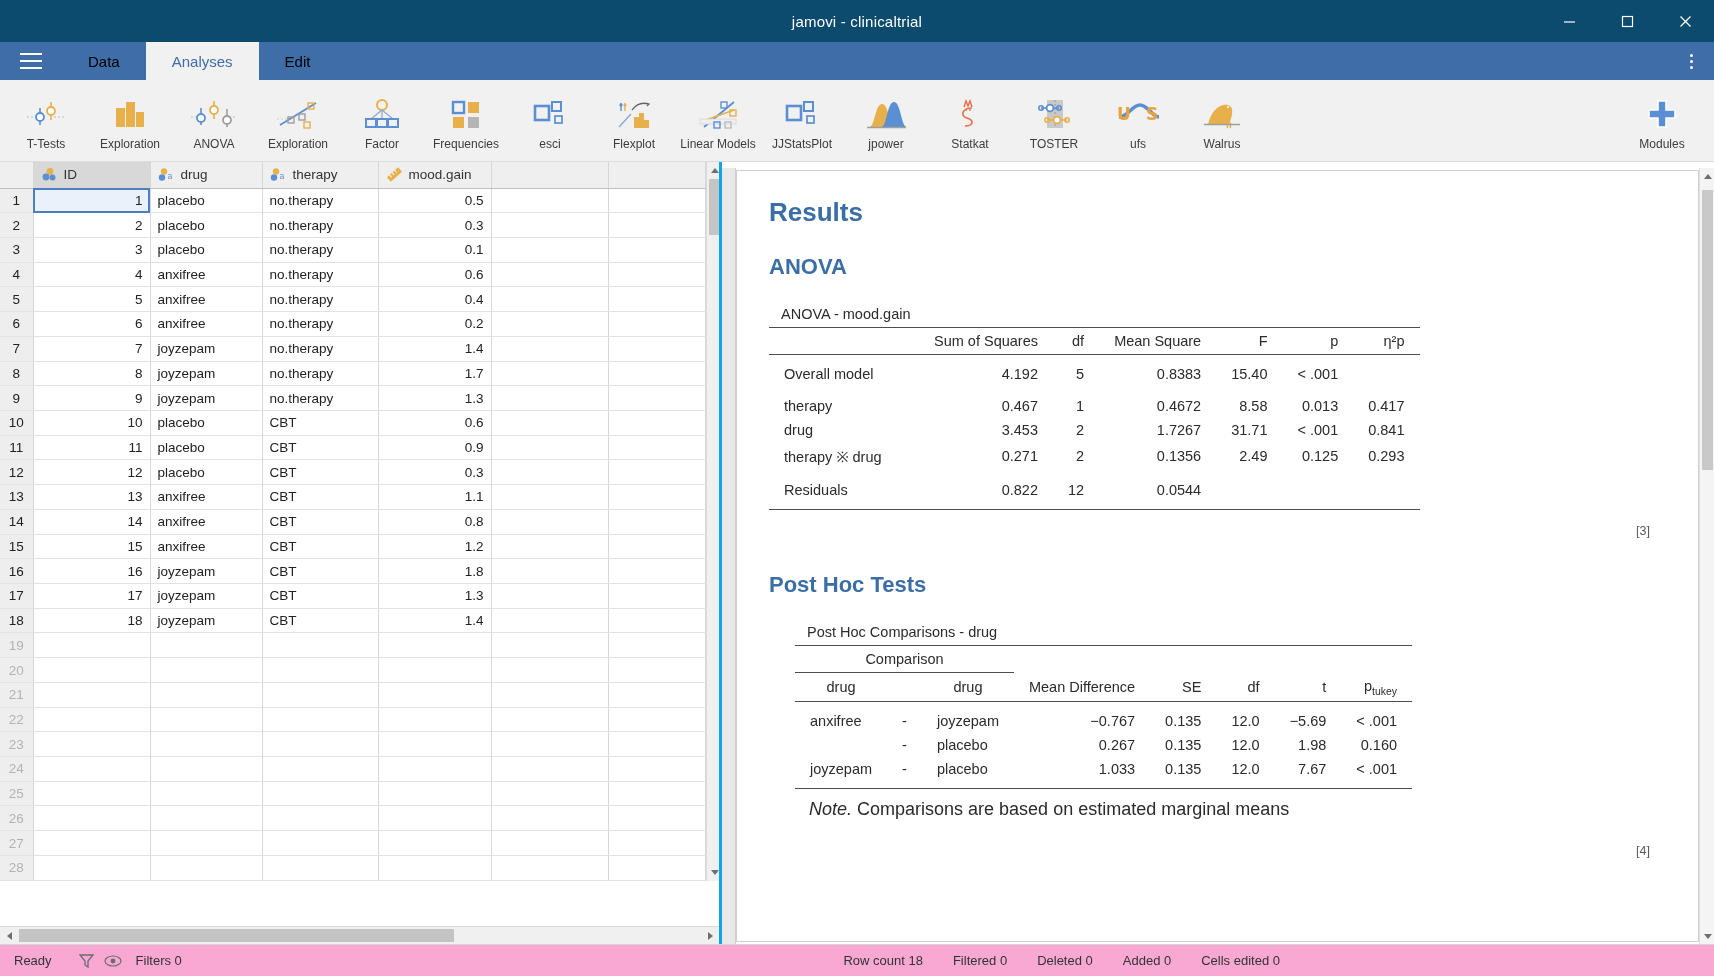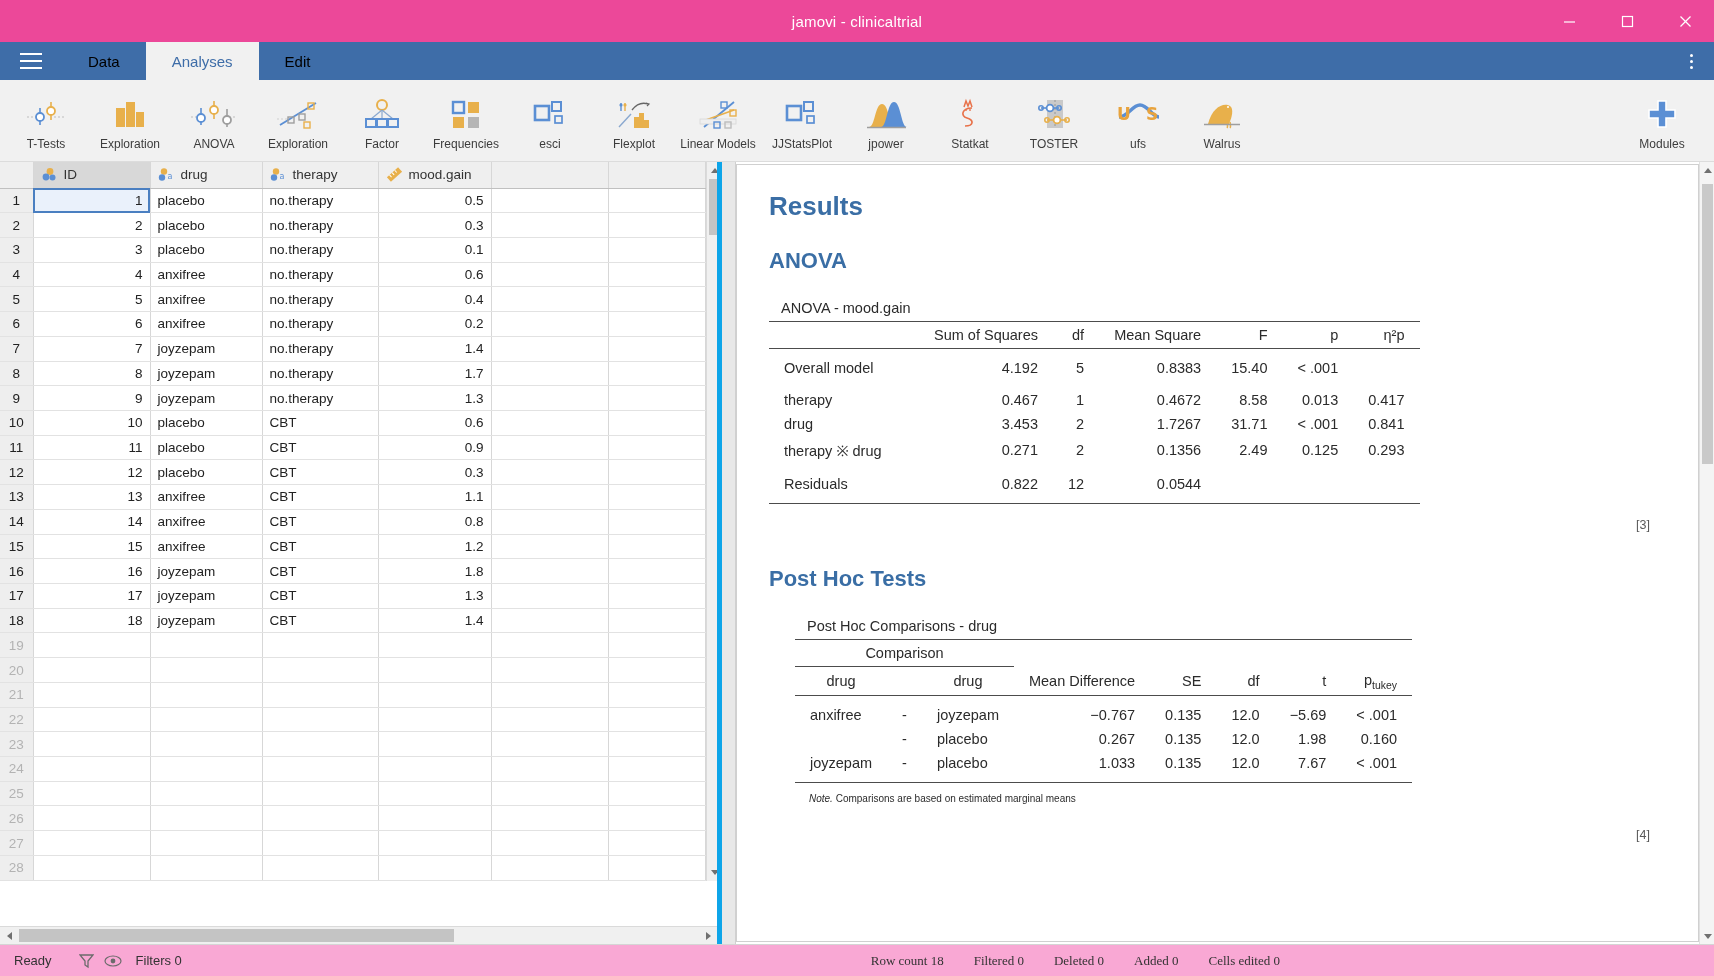--- a/index.html
+++ b/index.html
@@ -5,21 +5,21 @@
   * { box-sizing: border-box; margin: 0; padding: 0; }
   html, body {
     width: 1714px; height: 976px;
     font-family: "Liberation Sans", sans-serif;
     overflow: hidden; background: #ffffff;
   }
   #app { position: relative; width: 1714px; height: 976px; display: flex; flex-direction: column; }
 
   
   .titlebar {
-    height: 42px; background: #ec4899; flex: 0 0 42px;
+    height: 42px; background: #0c4a6e; flex: 0 0 42px;
     display: flex; align-items: center; position: relative;
   }
   .title-text {
     position: absolute; left: 0; right: 0; text-align: center;
     color: #ffffff; font-size: 15px; letter-spacing: .2px;
   }
   .win-controls { margin-left: auto; display: flex; height: 42px; z-index: 3; }
   .win-btn {
     width: 58px; height: 42px; display: flex; align-items: center; justify-content: center;
     color: #ffffff; font-size: 15px; line-height: 1;
@@ -61,21 +61,21 @@
   .ribbon-item .lb { font-size: 12px; color: #3c3c3c; white-space: nowrap; }
   .ribbon-spacer { flex: 1 1 auto; }
   .ribbon-item.modules { width: 96px; }
 
   
   .body { flex: 1 1 auto; display: flex; min-height: 0; background: #ffffff; }
 
   
   .sheet-pane {
     width: 722px; flex: 0 0 722px; display: flex; flex-direction: column;
-    border-right: 5px solid #0ea5e9; min-height: 0; background: #ffffff; gap: 45px;
+    border-right: 3px solid #0ea5e9; min-height: 0; background: #ffffff; gap: 45px;
   }
   .sheet-scroll { flex: 1 1 auto; display: flex; min-height: 0; position: relative; overflow: hidden; }
   table.sheet { border-collapse: collapse; table-layout: fixed; width: 705px; }
   table.sheet col.c-rh { width: 33px; }
   table.sheet col.c-id { width: 117px; }
   table.sheet col.c-dr { width: 112px; }
   table.sheet col.c-th { width: 116px; }
   table.sheet col.c-mg { width: 113px; }
   table.sheet col.c-e1 { width: 117px; }
   table.sheet col.c-e2 { width: 97px; }
@@ -119,21 +119,21 @@
   .hscroll .arw { width: 18px; height: 18px; display: flex; align-items: center; justify-content: center; }
   .hscroll .thumb { position: absolute; left: 19px; top: 2px; width: 435px; height: 13px; background: #c4c4c4; }
 
   .tri { width: 0; height: 0; }
   .tri.up { border-left: 4px solid transparent; border-right: 4px solid transparent; border-bottom: 5px solid #707070; }
   .tri.down { border-left: 4px solid transparent; border-right: 4px solid transparent; border-top: 5px solid #707070; }
   .tri.left { border-top: 4px solid transparent; border-bottom: 4px solid transparent; border-right: 5px solid #707070; }
   .tri.right { border-top: 4px solid transparent; border-bottom: 4px solid transparent; border-left: 5px solid #707070; }
 
   
-  .res-pane { flex: 1 1 auto; display: flex; min-height: 0; background: #ffffff; position: relative; }
+  .res-pane { flex: 1 1 auto; display: flex; min-height: 0; background: #ffffff; position: relative; margin-top: 6px; }
   .res-gutter { width: 14px; flex: 0 0 14px; background: #e8e8e8; border-right: 1px solid #d0d0d0; }
   .res-doc {
     flex: 1 1 auto; background: #ffffff; border: 1px solid #d0d0d0;
     margin: 2px 0 2px 0; padding: 26px 30px 10px 30px; overflow: hidden; position: relative;
   }
   .res-vscroll {
     width: 15px; flex: 0 0 15px; background: #f4f4f4; position: relative; border-left: 1px solid #e0e0e0;
   }
   .res-vscroll .thumb { position: absolute; top: 22px; left: 2px; width: 11px; height: 280px; background: #c9c9c9; }
   .res-vscroll .arw { width: 15px; height: 16px; display: flex; align-items: center; justify-content: center; }
@@ -150,42 +150,42 @@
     padding: 0 0 5px 12px;
   }
   table.stats th, table.stats td { padding: 4px 15px; font-weight: normal; white-space: nowrap; }
   table.stats thead th { border-top: 1.4px solid #4c4c4c; border-bottom: 1.1px solid #4c4c4c; padding: 5px 15px; }
   table.stats tbody tr.first td { padding-top: 11px; }
   table.stats tbody tr.last td { border-bottom: 1.6px solid #4c4c4c; padding-bottom: 11px; }
   table.stats .r { text-align: right; }
   table.stats .c { text-align: center; }
   table.stats .l { text-align: left; }
   table.stats .gap td { height: 8px; padding: 0; }
-  .note { font-size: 10px; color: #2b2b2b; margin: 10px 0 0 14px; }
+  .note { font-size: 18px; color: #2b2b2b; margin: 10px 0 0 14px; }
   .note em { font-style: italic; }
   .refmark { font-size: 12.5px; color: #5a5a5a; text-align: right; margin-top: 14px; padding-right: 18px; }
 
   
   table.stats th.cmp-group {
     border-top: 1.4px solid #4c4c4c; border-bottom: 1.1px solid #4c4c4c;
     text-align: center;
   }
   table.stats th.nohdr { border-top: 1.4px solid #4c4c4c; border-bottom: none; }
   table.stats th.subhdr { border-top: none; border-bottom: 1.1px solid #4c4c4c; }
   sub { font-size: 0.72em; }
 
   
   .statusbar {
     height: 32px; flex: 0 0 32px; background: #f9a8d4; border-top: 1px solid #d5d5d5;
     display: flex; align-items: center; font-size: 13px; color: #333; padding: 0 14px;
   }
   .sb-item { display: flex; align-items: center; }
   .sb-gap { width: 22px; }
   .sb-spacer { flex: 1 1 auto; }
-  .sb-right { display: flex; align-items: flex-end; gap: 30px; padding-right: 420px; font-family: Liberation Serif, serif; }
+  .sb-right { display: flex; align-items: flex-end; gap: 30px; padding-right: 420px; }
   .sb-icon { width: 26px; display: flex; align-items: center; justify-content: center; }
 </style>
 </head>
 <body>
 
 <div id="app">
 
   <div class="titlebar">
     <div class="title-text">jamovi - clinicaltrial</div>
     <div class="win-controls">

